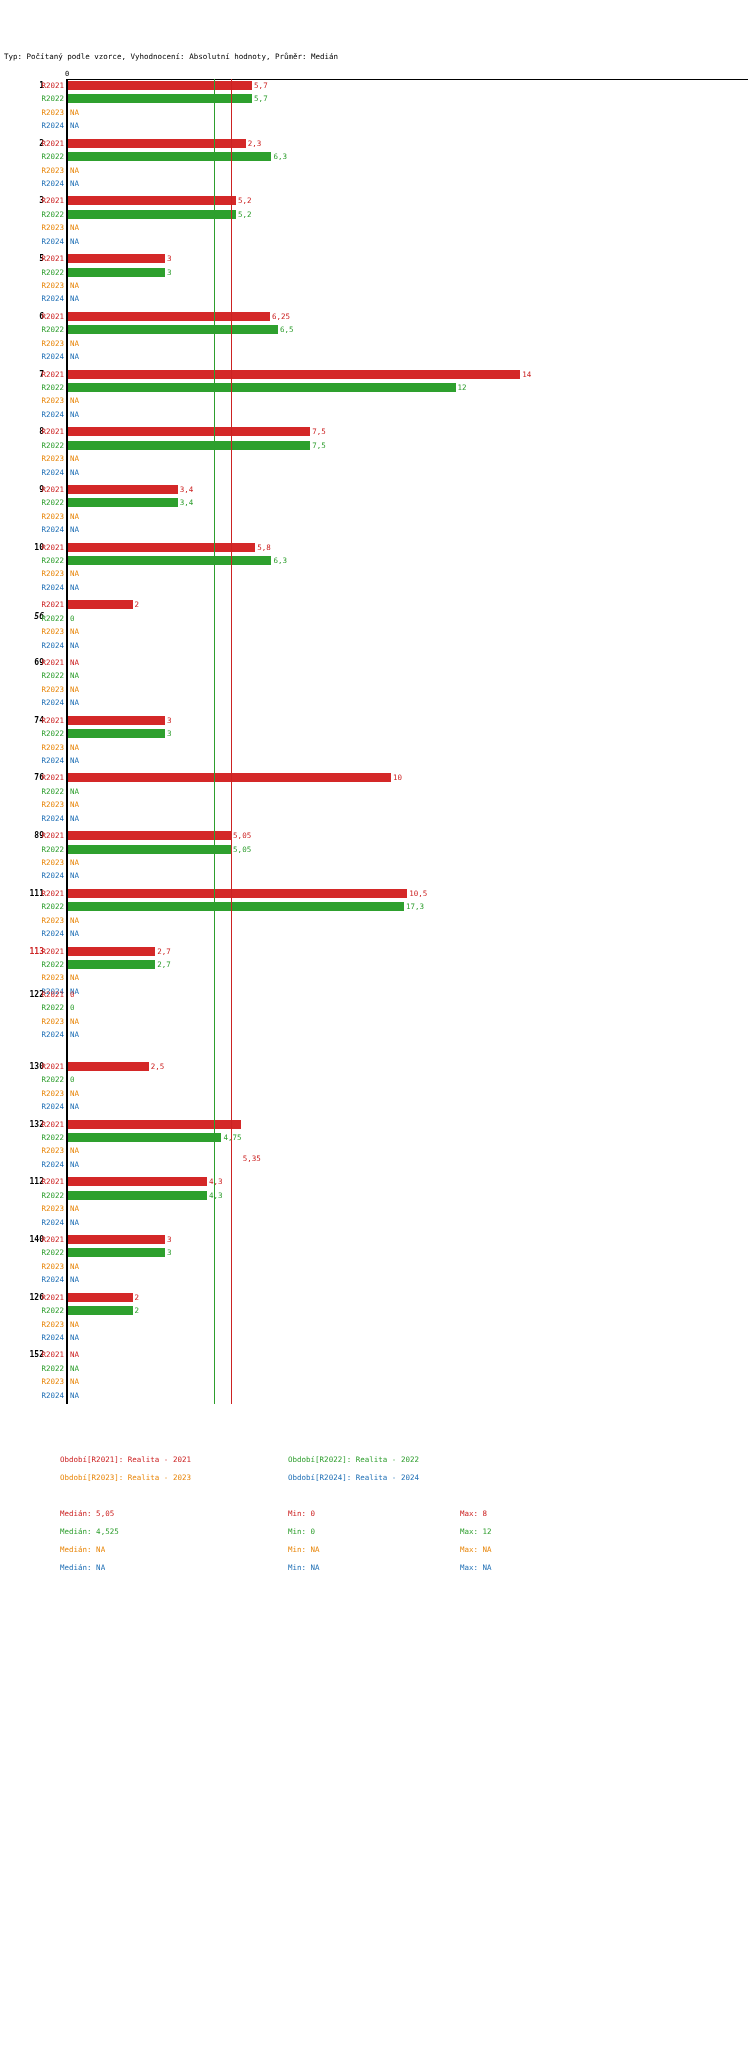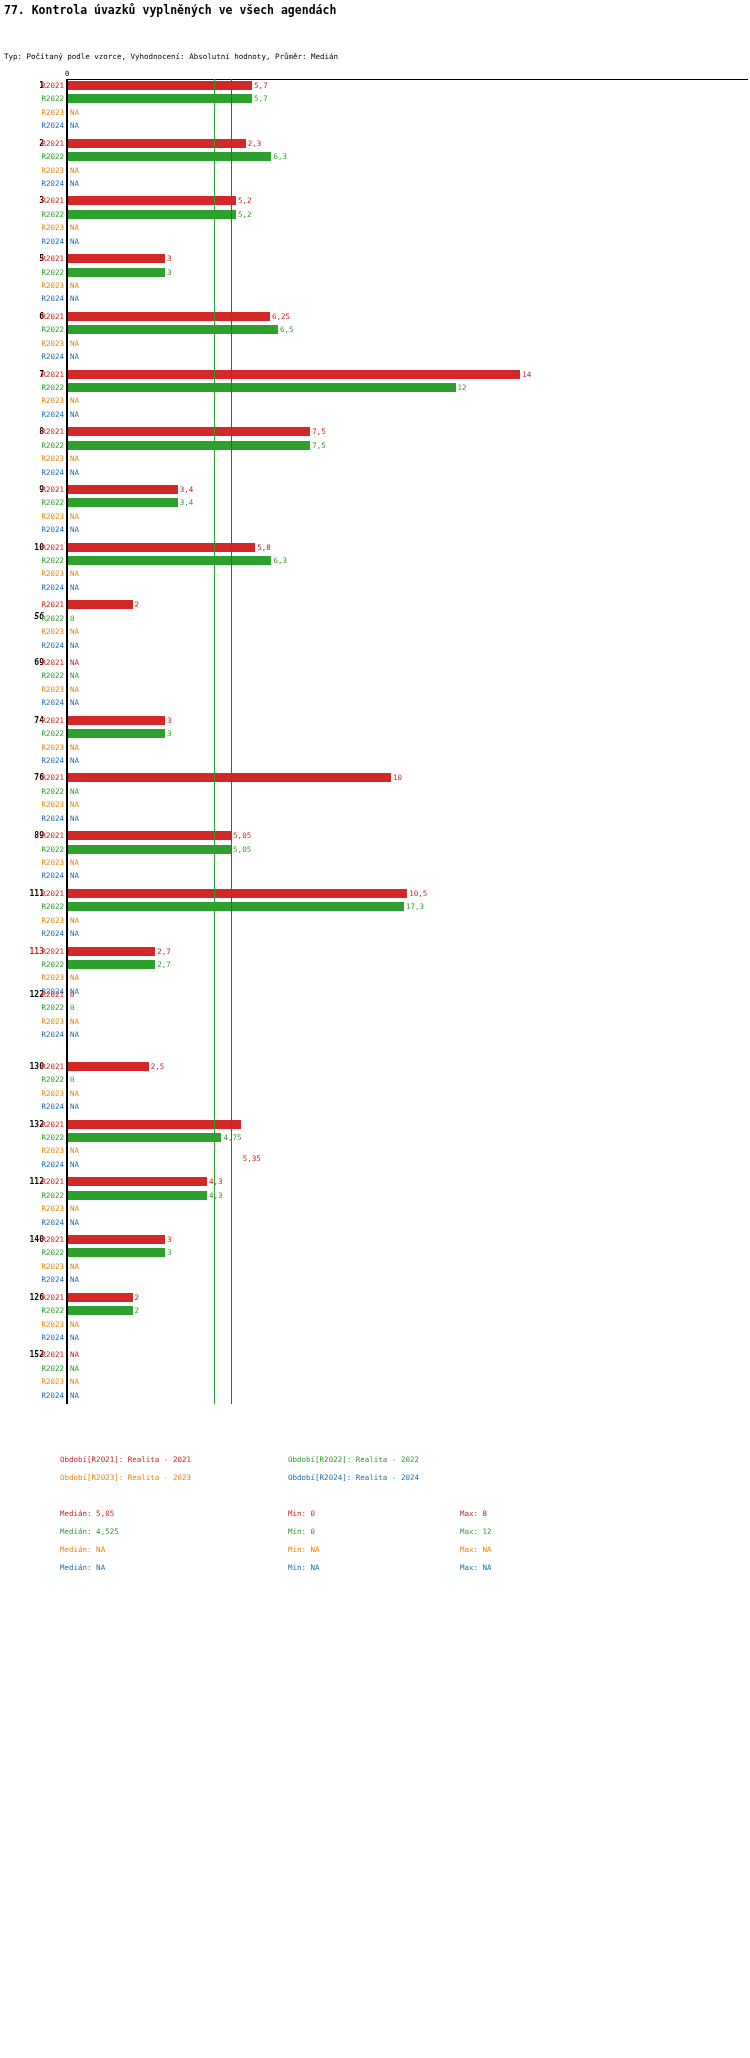--- a/index.html
+++ b/index.html
@@ -52,21 +52,20 @@
   .b2021{background:#d42828;} .b2022{background:#2ea02e;}
 
   .legend{position:absolute; left:0; top:1455px; width:750px;}
   .leg-item{position:absolute; font-size:7.5px; white-space:nowrap;}
   .stat{position:absolute; font-size:7.5px; white-space:nowrap;}
 </style>
 </head>
 <body>
 
 <div class="titles">
-  <div class="title-line">77. Kontrola úvazků vyplněných ve všech agendách</div>
 </div>
 
 <div class="subtitle">Typ: Počítaný podle vzorce, Vyhodnocení: Absolutní hodnoty, Průměr: Medián</div>
 
 <div class="plot" id="plot">
   <div class="axis-zero-label" id="zero-label" style="left: 65px;">0</div>
   <div class="axis-line" id="axis-line" style="height: 1325.2px;"></div>
   <div class="axis-top" id="axis-top" style="width: 682px;"></div>
 <div class="rowgroup" style="top: 9px; height: 53.8px;">
       <div class="grouplabel" style="top: 2px;">1</div>

